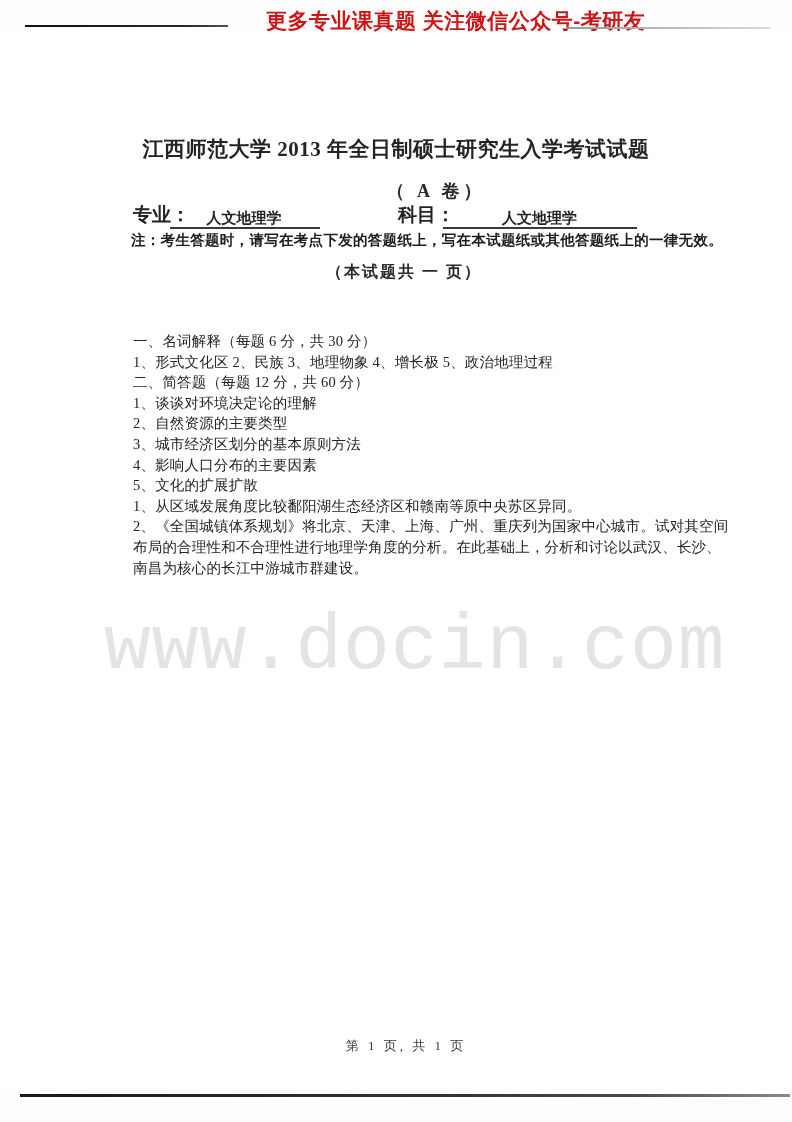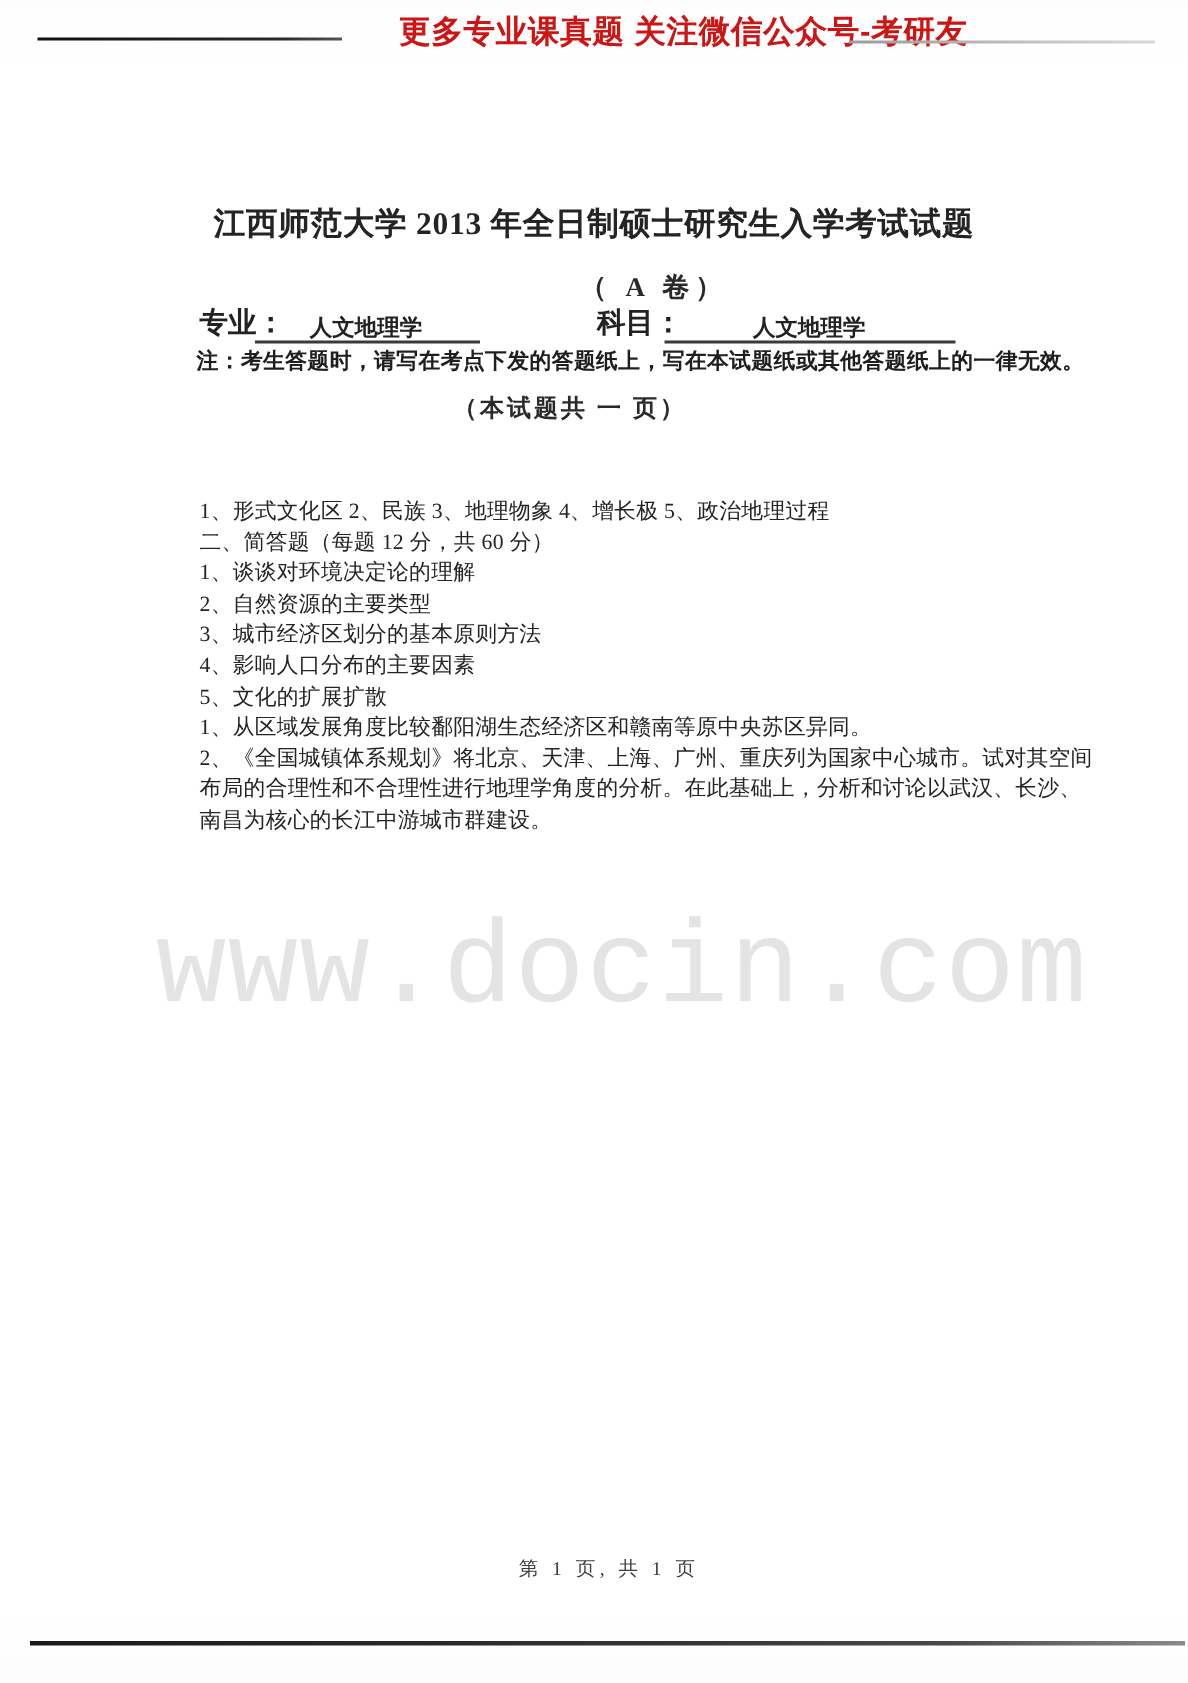--- a/index.html
+++ b/index.html
@@ -69,20 +69,21 @@
   .note-line {
     position: absolute; left: 131px; top: 231px;
     font-size: 14.5px; font-weight: 600; color: #1e1e1e;
     white-space: nowrap; letter-spacing: 0.3px; text-align: center;
   }
   .page-count {
     position: absolute; left: 0; top: 262px; width: 760px;
     text-align: center;
     font-size: 16px; font-weight: 600; color: #2a2a2a;
     letter-spacing: 2px;
+    padding-left: 24px;
   }
   
   .body-block {
     position: absolute; left: 133px; top: 331px; width: 540px;
     font-size: 14.5px; color: #242424; font-weight: 500;
   }
   .body-block .qline {
     height: 20.6px; line-height: 20.6px;
     white-space: nowrap; letter-spacing: 0.2px;
   }
@@ -124,20 +125,21 @@
 
   <div class="meta-label label-subject">科目：</div>
   <div class="meta-value value-subject">人文地理学</div>
   <div class="meta-underline ul-subject"></div>
 
   <div class="note-line">注：考生答题时，请写在考点下发的答题纸上，写在本试题纸或其他答题纸上的一律无效。</div>
 
   <div class="page-count">（本试题共 一  页）</div>
 
   <div class="body-block">
+    <div class="qline">一、名词解释（每题 6 分，共 30 分）</div>
     <div class="qline">1、形式文化区 2、民族 3、地理物象 4、增长极 5、政治地理过程</div>
     <div class="qline">二、简答题（每题 12 分，共 60 分）</div>
     <div class="qline">1、谈谈对环境决定论的理解</div>
     <div class="qline">2、自然资源的主要类型</div>
     <div class="qline">3、城市经济区划分的基本原则方法</div>
     <div class="qline">4、影响人口分布的主要因素</div>
     <div class="qline">5、文化的扩展扩散</div>
     <div class="qline">1、从区域发展角度比较鄱阳湖生态经济区和赣南等原中央苏区异同。</div>
     <div class="qline">2、《全国城镇体系规划》将北京、天津、上海、广州、重庆列为国家中心城市。试对其空间</div>
     <div class="qline">布局的合理性和不合理性进行地理学角度的分析。在此基础上，分析和讨论以武汉、长沙、</div>

